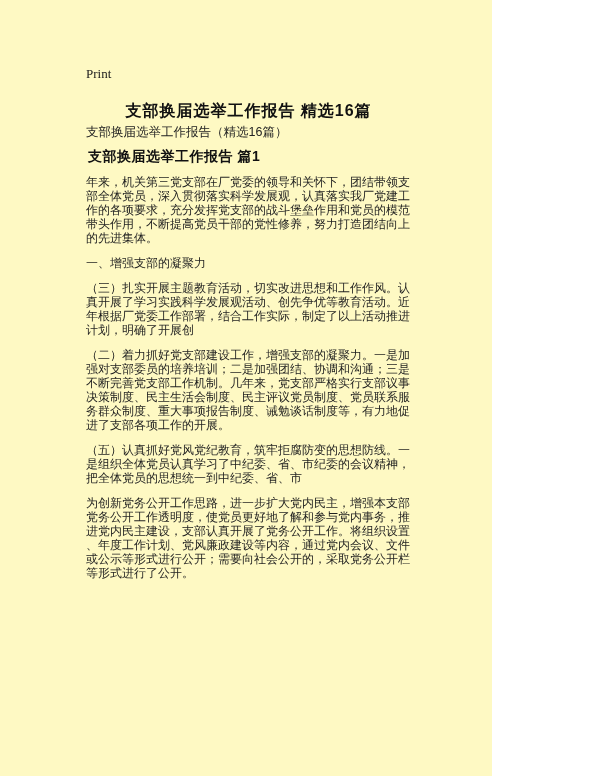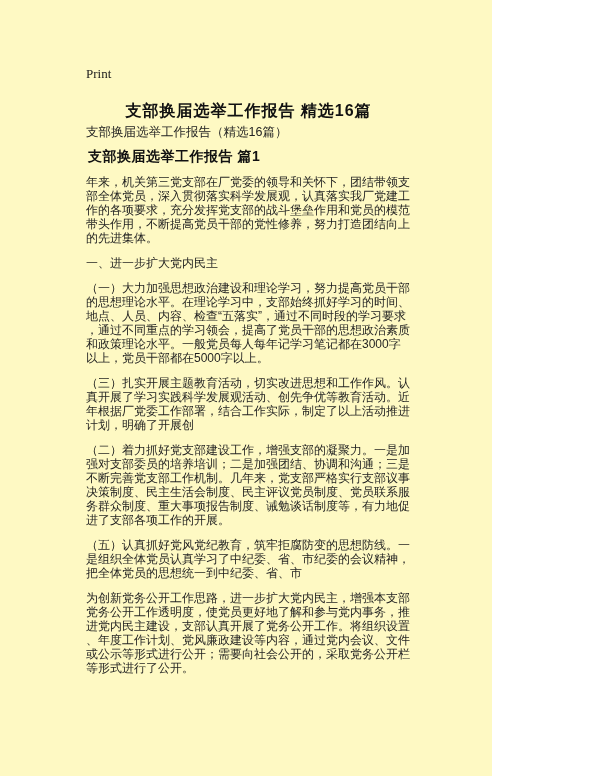--- a/index.html
+++ b/index.html
@@ -72,20 +72,19 @@
   <div class="print-link">Print</div>
 
   <h1 class="doc-title">支部换届选举工作报告 精选16篇</h1>
 
   <div class="doc-subtitle">支部换届选举工作报告（精选16篇）</div>
 
   <h2 class="article-heading">支部换届选举工作报告 篇1</h2>
 
   <div class="doc-body">
       <p>年来，机关第三党支部在厂党委的领导和关怀下，团结带领支部全体党员，深入贯彻落实科学发展观，认真落实我厂党建工作的各项要求，充分发挥党支部的战斗堡垒作用和党员的模范带头作用，不断提高党员干部的党性修养，努力打造团结向上的先进集体。</p>
-      <p>一、进一步扩大党内民主</p>
-      <p>（一）大力加强思想政治建设和理论学习，努力提高党员干部的思想理论水平。在理论学习中，支部始终抓好学习的时间、地点、人员、内容、检查“五落实”，通过不同时段的学习要求，通过不同重点的学习领会，提高了党员干部的思想政治素质和政策理论水平。一般党员每人每年记学习笔记都在3000字以上，党员干部都在5000字以上。</p>
+      <p>一、增强支部的凝聚力</p>
       <p>（三）扎实开展主题教育活动，切实改进思想和工作作风。认真开展了学习实践科学发展观活动、创先争优等教育活动。近年根据厂党委工作部署，结合工作实际，制定了以上活动推进计划，明确了开展创</p>
       <p>（二）着力抓好党支部建设工作，增强支部的凝聚力。一是加强对支部委员的培养培训；二是加强团结、协调和沟通；三是不断完善党支部工作机制。几年来，党支部严格实行支部议事决策制度、民主生活会制度、民主评议党员制度、党员联系服务群众制度、重大事项报告制度、诫勉谈话制度等，有力地促进了支部各项工作的开展。</p>
       <p>（五）认真抓好党风党纪教育，筑牢拒腐防变的思想防线。一是组织全体党员认真学习了中纪委、省、市纪委的会议精神，把全体党员的思想统一到中纪委、省、市</p>
       <p>为创新党务公开工作思路，进一步扩大党内民主，增强本支部党务公开工作透明度，使党员更好地了解和参与党内事务，推进党内民主建设，支部认真开展了党务公开工作。将组织设置、年度工作计划、党风廉政建设等内容，通过党内会议、文件或公示等形式进行公开；需要向社会公开的，采取党务公开栏等形式进行了公开。</p>
     </div>
 </div>
 
 </body></html>

